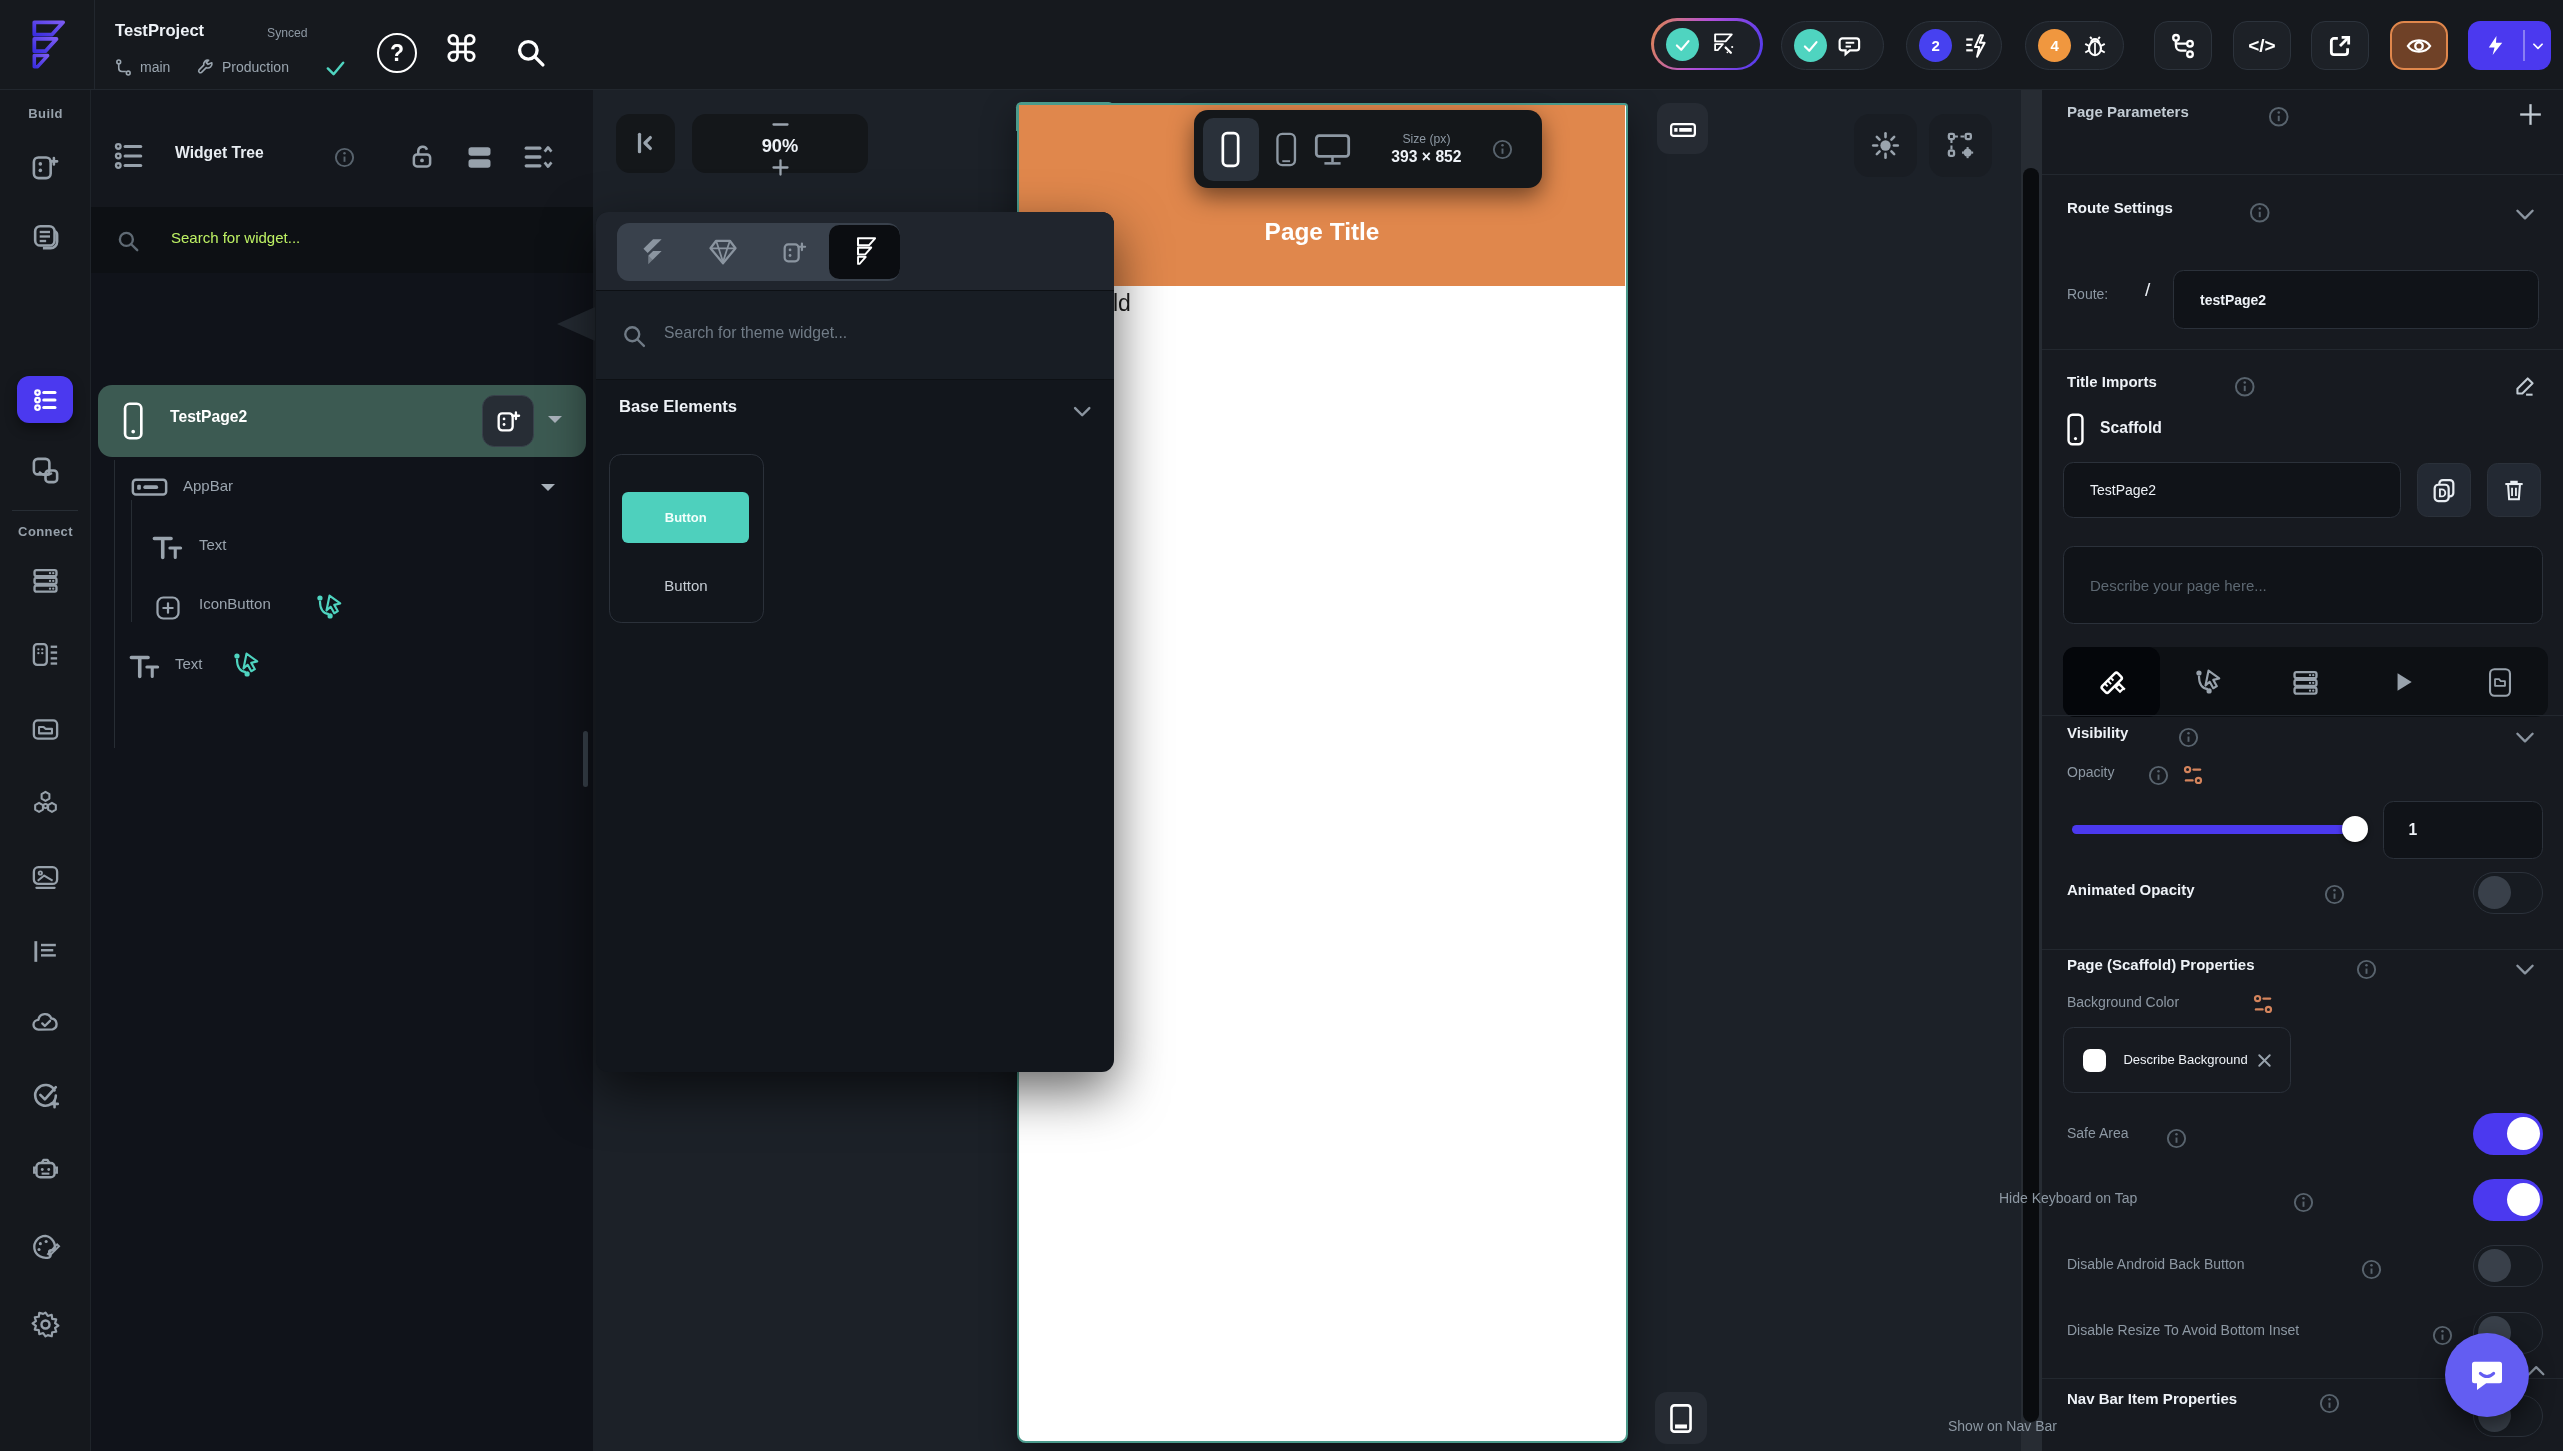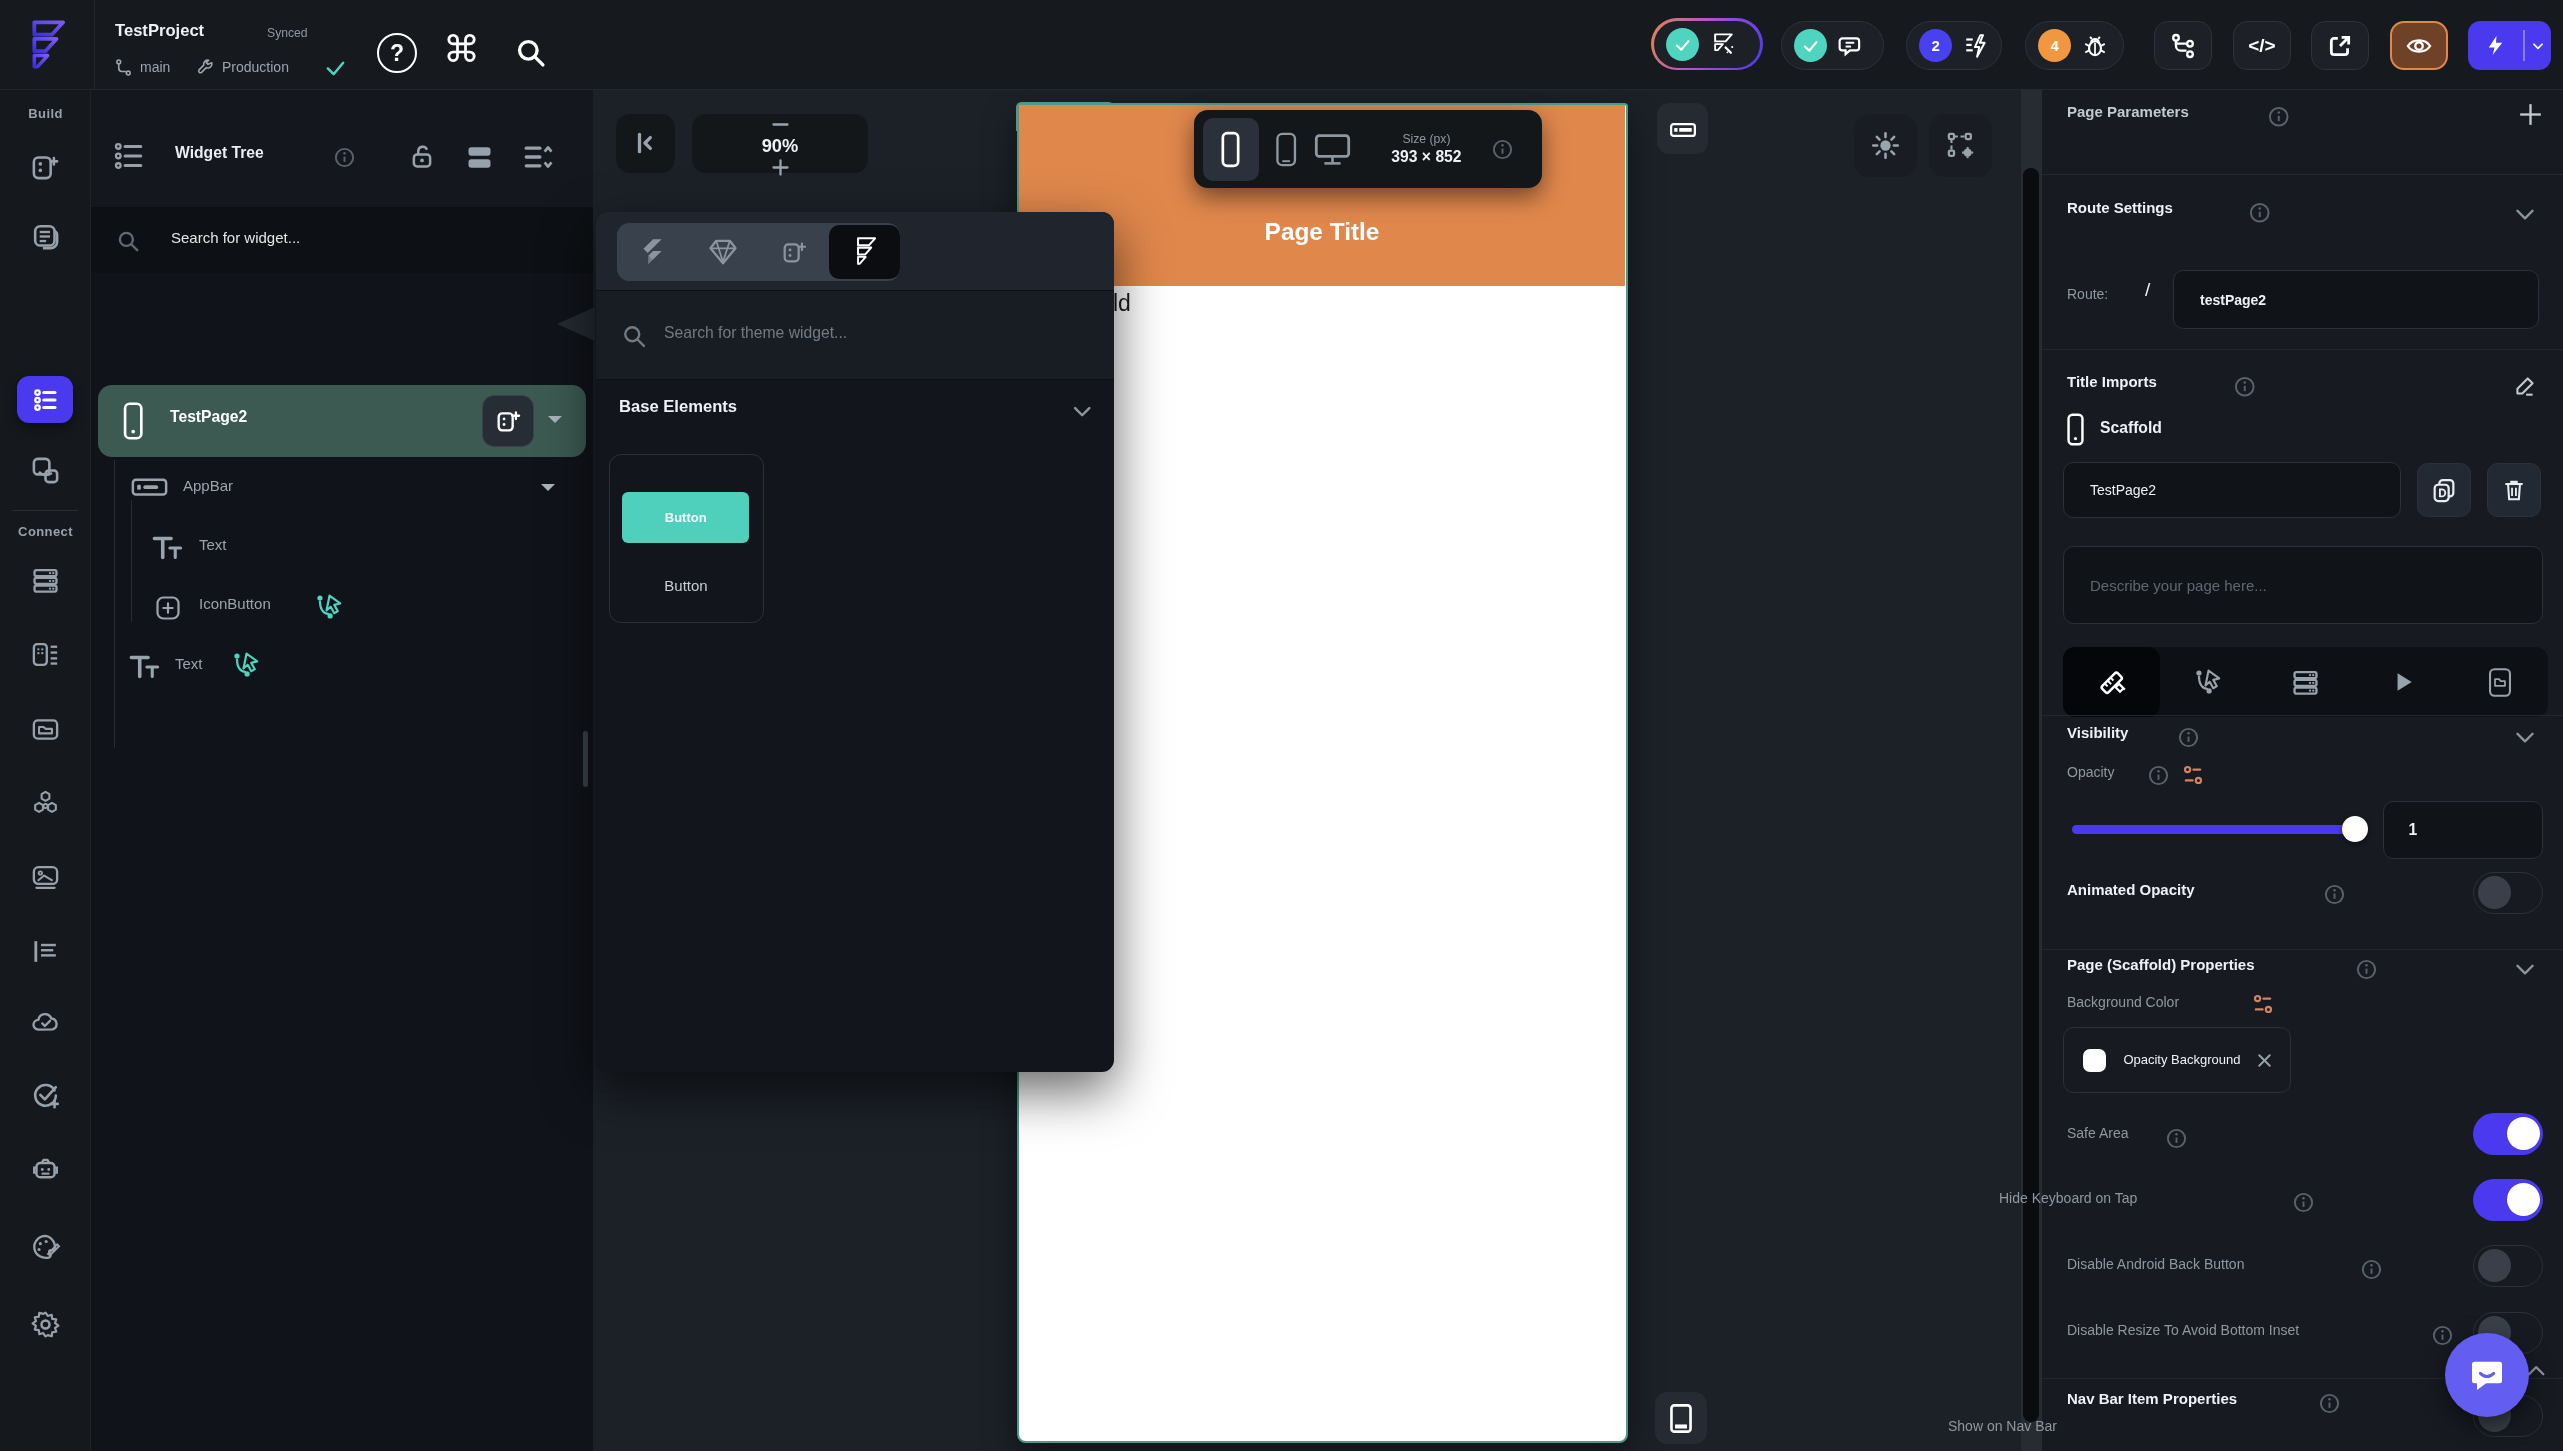--- a/index.html
+++ b/index.html
@@ -385,21 +385,21 @@
       </svg>
   </div>
 
   <div class="ab" style="left:0;top:117px;width:502px;height:66px;background:#0d1014;">
     <span class="ab" style="left:24.4px;top:21px;color:#5f6a74;">
       <svg width="26" height="26" viewBox="0 0 24 24">
           <circle cx="10.5" cy="10.5" r="6" fill="none" stroke="currentColor" stroke-width="2.2"></circle>
           <line x1="15" y1="15" x2="20.5" y2="20.5" stroke="currentColor" stroke-width="2.2" stroke-linecap="round"></line>
         </svg>
     </span>
-    <span class="ab" style="left:80px;top:22px;font-size:15px;color:#e5e5e5;">Search for widget...</span>
+    <span class="ab" style="left:80px;top:22px;font-size:15px;color:#bef264;">Search for widget...</span>
   </div>
 
   <div class="ab" style="left:0;top:183px;width:502px;height:1178px;background:#10131a;">
 
     <div class="ab" style="left:23px;top:187px;width:0.9px;height:288px;background:#272d34;"></div>
     <div class="ab" style="left:40px;top:227px;width:0.9px;height:122px;background:#272d34;"></div>
 
     <div class="ab" style="left:7px;top:112px;width:488px;height:72px;background:#3c5a52;border-radius:14px;">
       <span class="ab" style="left:23px;top:15.7px;color:#fff;">
         <svg width="24.4" height="40" viewBox="0 0 24 38">
@@ -851,21 +851,21 @@
 <span class="ab bind-ic" style="left:2250px;top:991px;z-index:35;">
   <svg width="26" height="26" viewBox="0 0 24 24">
       <circle cx="7" cy="7" r="2.4" fill="none" stroke="currentColor" stroke-width="2"></circle>
       <line x1="12.5" y1="7" x2="18.5" y2="7" stroke="currentColor" stroke-width="2.2" stroke-linecap="round"></line>
       <circle cx="17" cy="17" r="2.4" fill="none" stroke="currentColor" stroke-width="2"></circle>
       <line x1="5.5" y1="17" x2="11.5" y2="17" stroke="currentColor" stroke-width="2.2" stroke-linecap="round"></line>
     </svg>
 </span>
 <div class="ab" style="left:2063px;top:1027px;width:228px;height:66px;border:1.7px solid #2b313a;border-radius:10.5px;z-index:35;display:flex;align-items:center;">
   <span style="margin-left:19px;width:23px;height:23px;border-radius:7px;background:#fff;"></span>
-  <span style="margin-left:17.4px;width:131px;font-size:13px;line-height:16.6px;color:#eef2f7;">Opacity Background</span>
+  <span style="margin-left:17.4px;width:131px;font-size:13px;line-height:16.6px;color:#eef2f7;">Describe Background</span>
   <span style="color:#98a2ac;">
     <svg width="21" height="21" viewBox="0 0 24 24">
         <line x1="6" y1="6" x2="18" y2="18" stroke="currentColor" stroke-width="2.2" stroke-linecap="round"></line>
         <line x1="18" y1="6" x2="6" y2="18" stroke="currentColor" stroke-width="2.2" stroke-linecap="round"></line>
       </svg>
   </span>
 </div>
 
 <div class="ab lbl" style="left:2067px;top:1125px;z-index:35;">Safe Area</div>
 <span class="ab info" style="left:2165px;top:1127px;z-index:35;">

